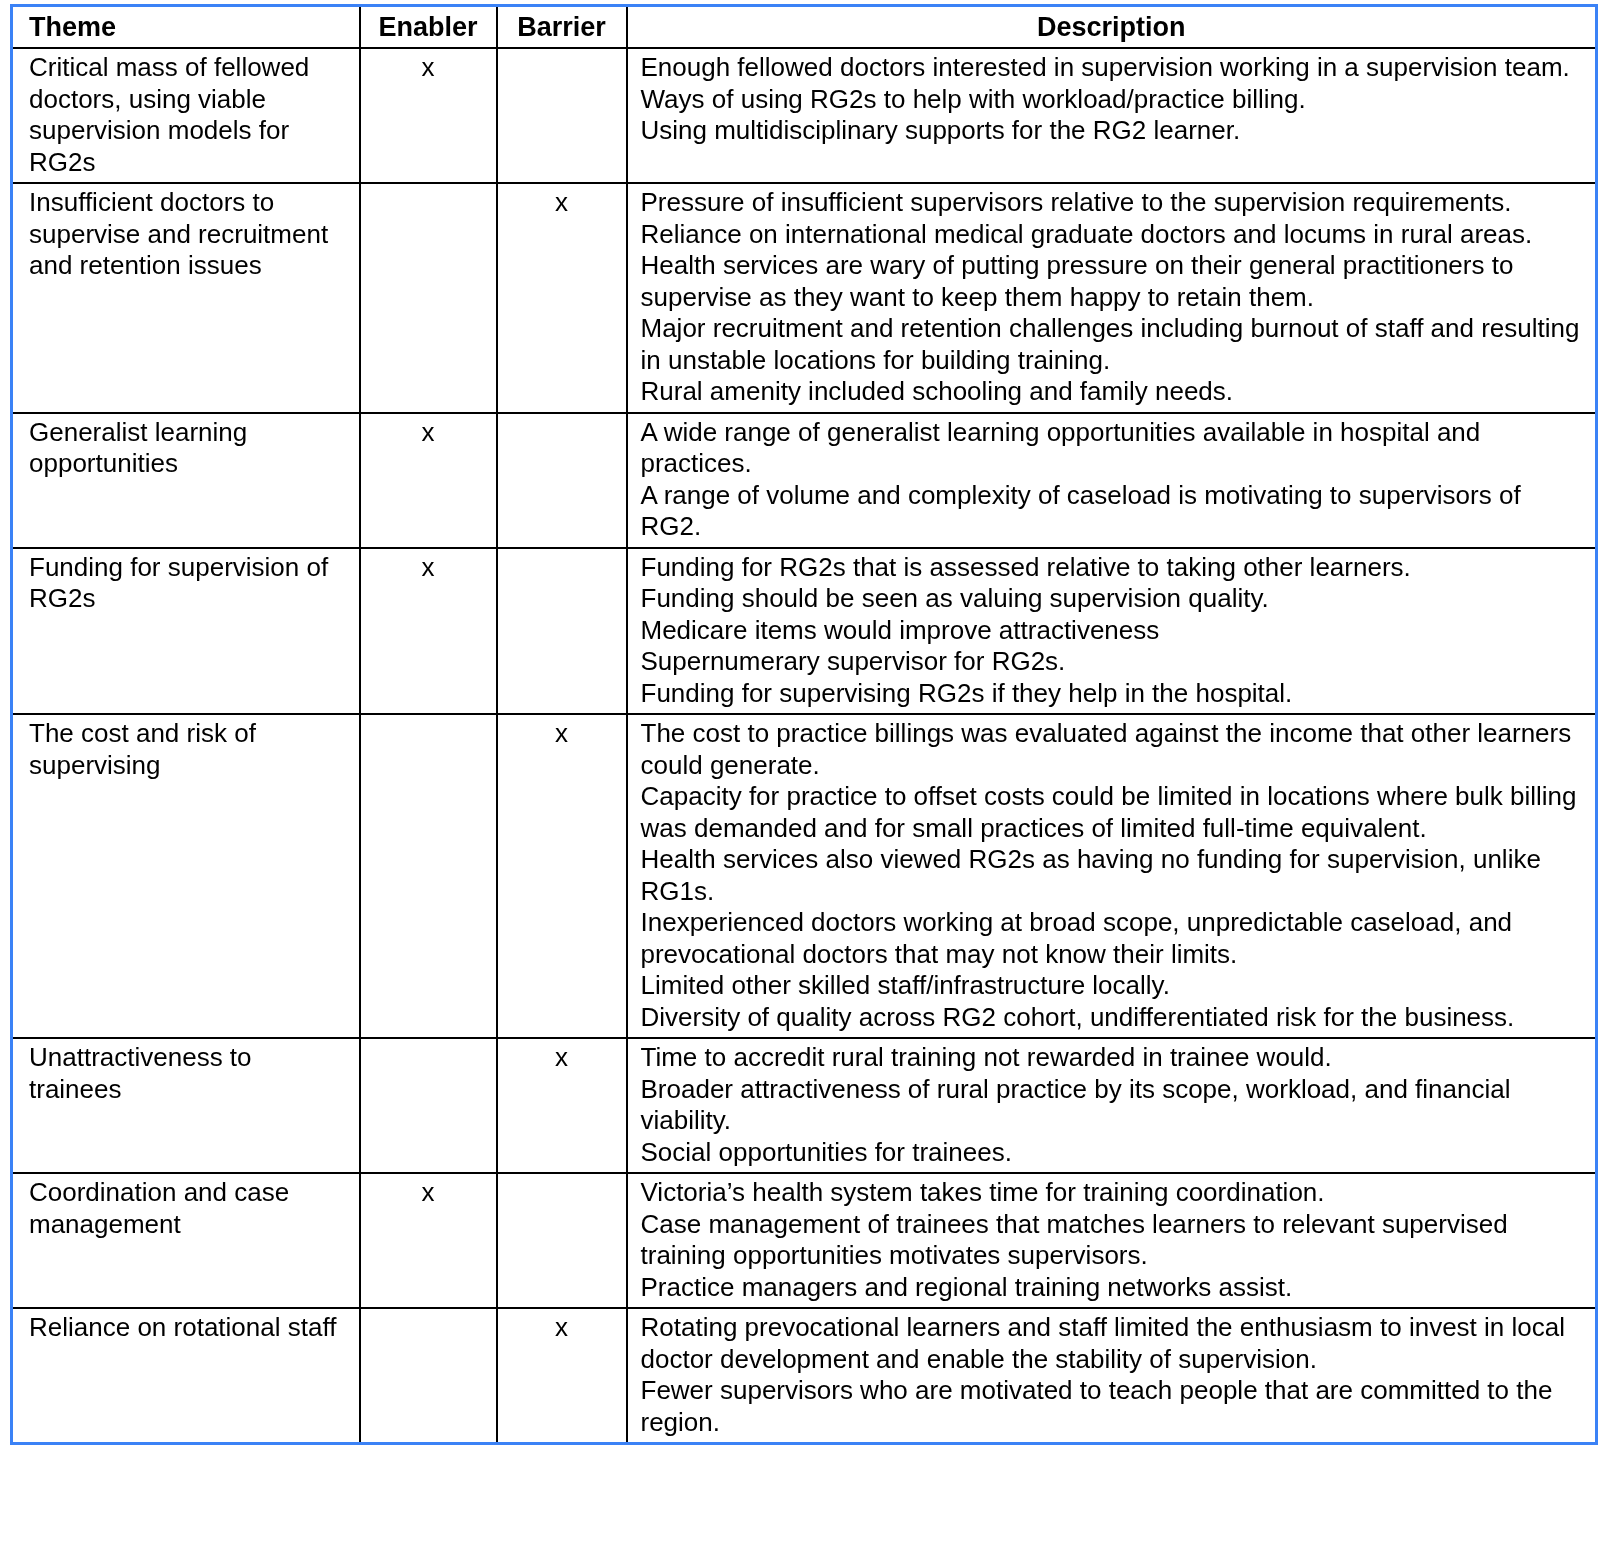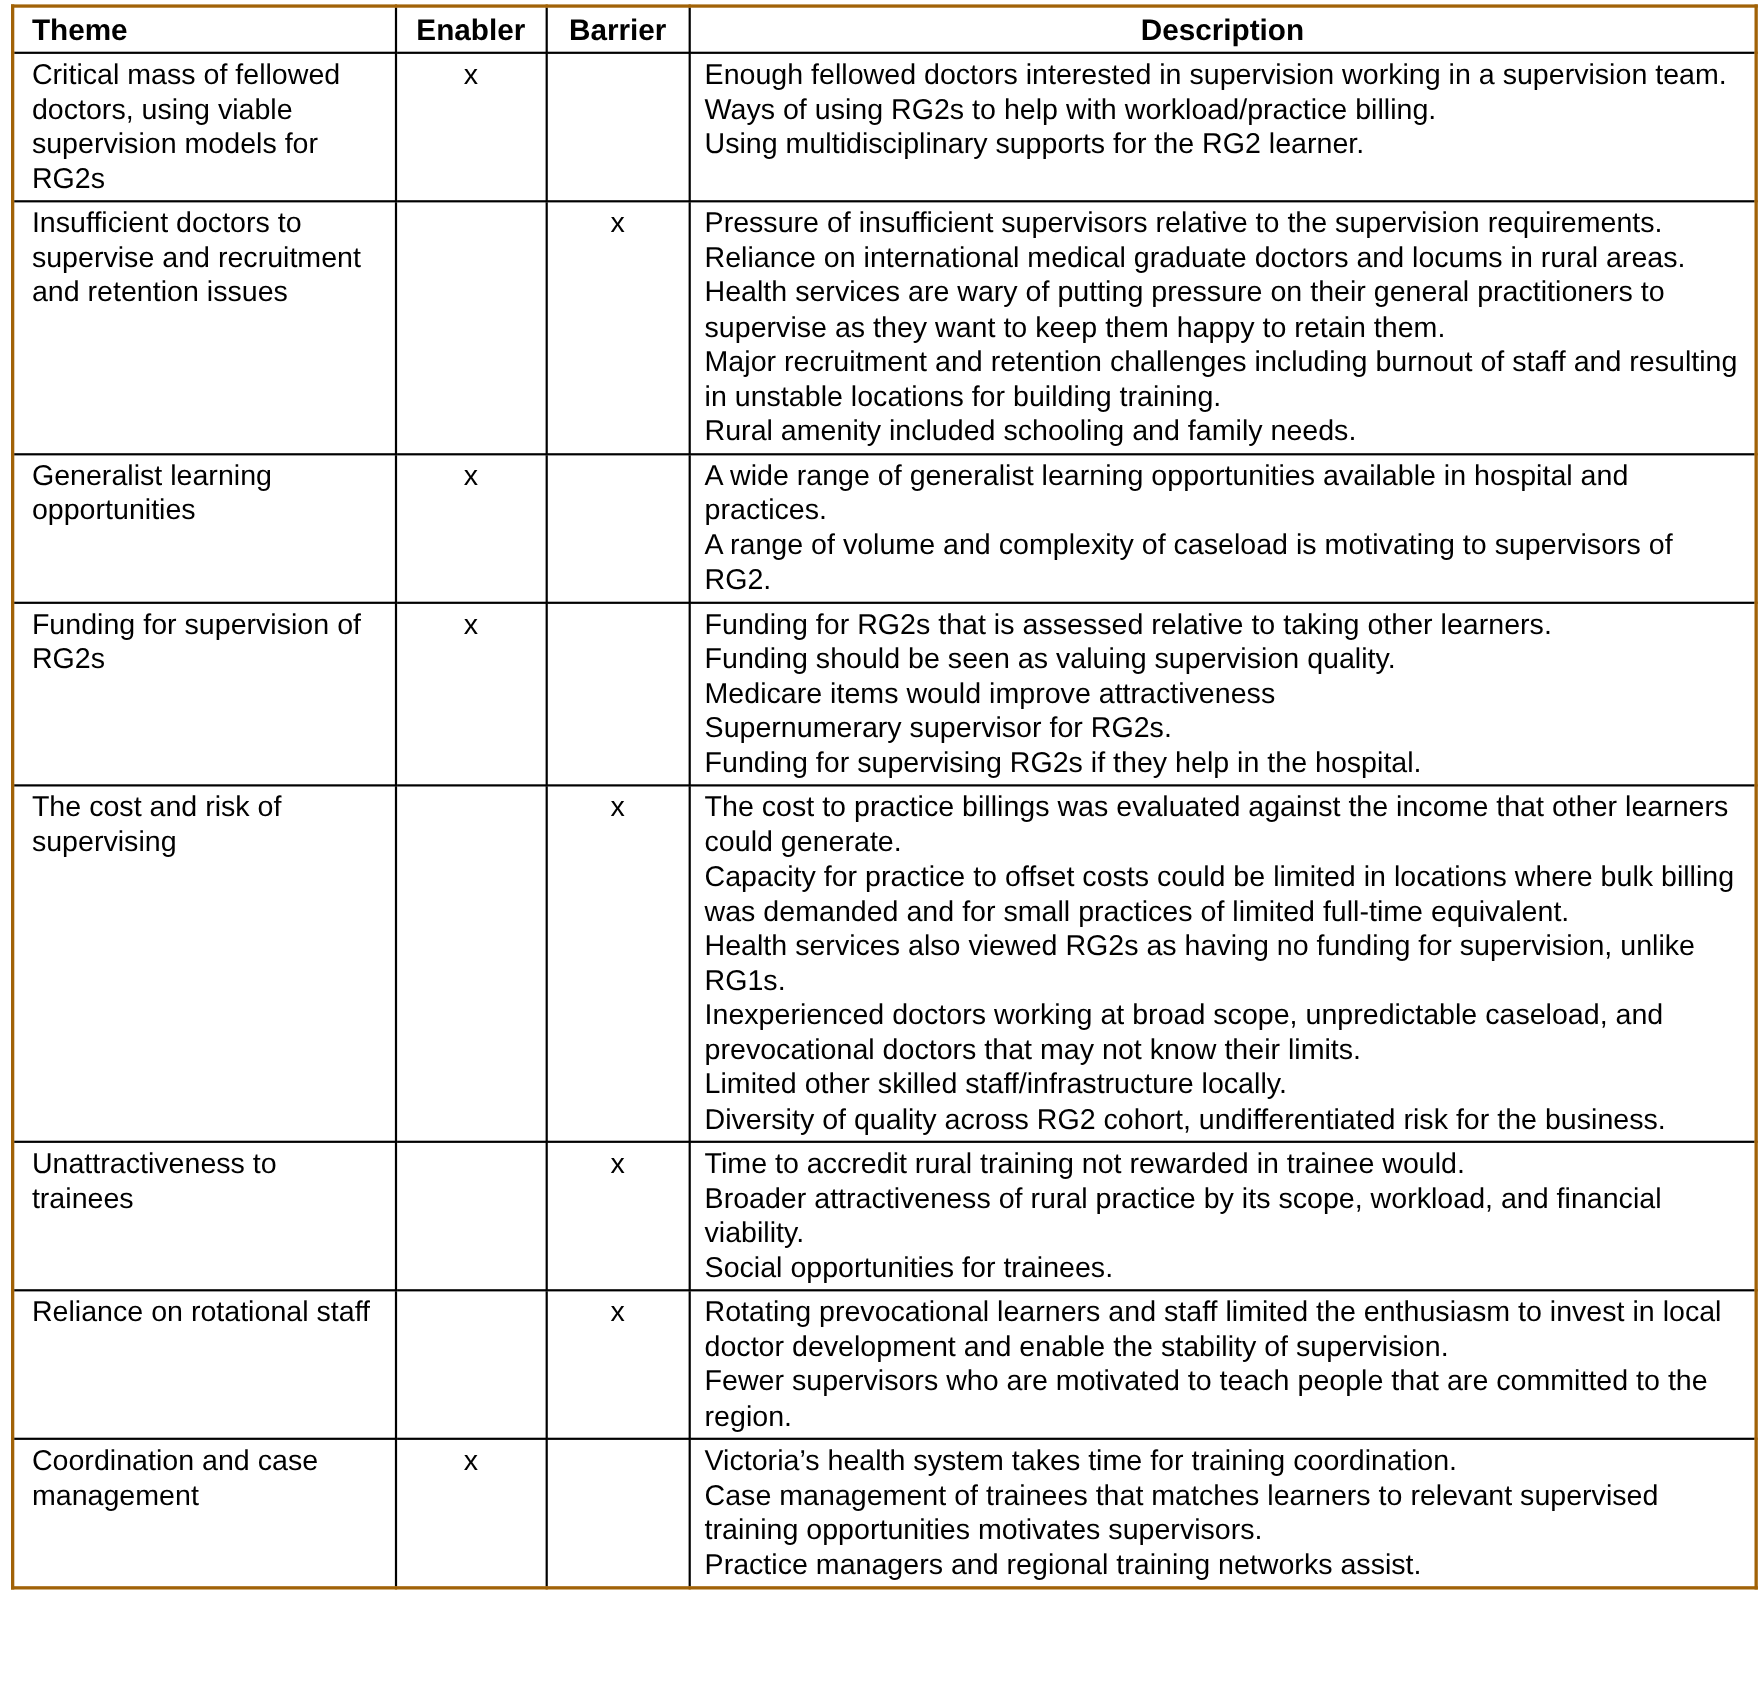--- a/index.html
+++ b/index.html
@@ -14,21 +14,21 @@
     color: #000000;
     overflow: hidden;
   }
   .page {
     padding: 4px 0 0 10px;
   }
   table.themes-table {
     border-collapse: collapse;
     table-layout: fixed;
     width: 1585px;
-    border: 3px solid #a16207;
+    border: 3px solid #3b82f6;
   }
   .themes-table th, .themes-table td {
     border: 2px solid #000000;
   }
   .themes-table th {
     font-size: 27px;
     font-weight: bold;
     text-align: center;
     vertical-align: middle;
     height: 36px;
@@ -148,34 +148,34 @@
     <td class="td-mark"></td>
     <td class="td-mark">x</td>
     <td class="td-desc">
             <div class="desc-line">Time to accredit rural training not rewarded in trainee would.</div>
             <div class="desc-line">Broader attractiveness of rural practice by its scope, workload, and financial viability.</div>
             <div class="desc-line">Social opportunities for trainees.</div>
           </td>
   </tr>
 
   <tr>
-    <td class="td-theme">Reliance on rotational staff</td>
-    <td class="td-mark"></td>
-    <td class="td-mark">x</td>
-    <td class="td-desc">
-            <div class="desc-line">Rotating prevocational learners and staff limited the enthusiasm to invest in local doctor development and enable the stability of supervision.</div>
-            <div class="desc-line">Fewer supervisors who are motivated to teach people that are committed to the region.</div>
-          </td>
-  </tr>
-
-  <tr>
     <td class="td-theme">Coordination and case management</td>
     <td class="td-mark">x</td>
     <td class="td-mark"></td>
     <td class="td-desc">
             <div class="desc-line">Victoria’s health system takes time for training coordination.</div>
             <div class="desc-line">Case management of trainees that matches learners to relevant supervised training opportunities motivates supervisors.</div>
             <div class="desc-line">Practice managers and regional training networks assist.</div>
           </td>
   </tr>
+
+  <tr>
+    <td class="td-theme">Reliance on rotational staff</td>
+    <td class="td-mark"></td>
+    <td class="td-mark">x</td>
+    <td class="td-desc">
+            <div class="desc-line">Rotating prevocational learners and staff limited the enthusiasm to invest in local doctor development and enable the stability of supervision.</div>
+            <div class="desc-line">Fewer supervisors who are motivated to teach people that are committed to the region.</div>
+          </td>
+  </tr>
 </tbody>
   </table>
 </div>
 
 </body></html>

